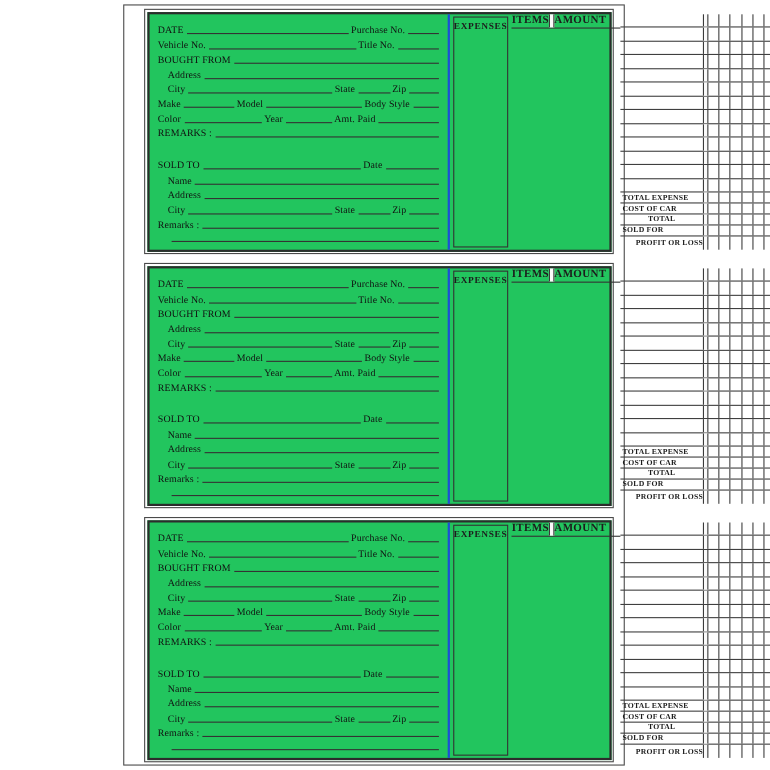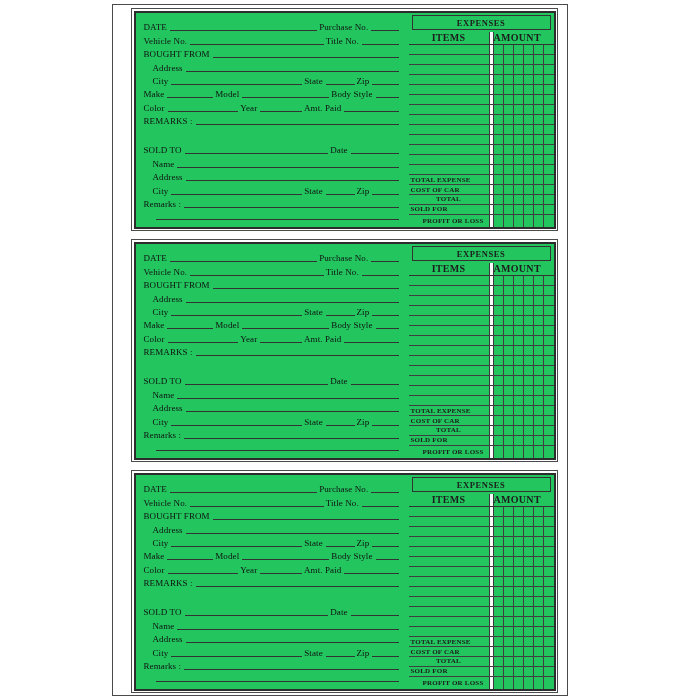--- a/index.html
+++ b/index.html
@@ -35,21 +35,21 @@
     white-space:nowrap; letter-spacing:0.1px; color:#111;
   }
   .fill {
     height:2px; border-bottom:1px solid #333333;
     margin:0 2px 1.5px 3px;
   }
   .indent { width:9px; flex:none; }
   
   .expenses {
     width:147px; flex:none; box-sizing:border-box;
-    border-left:2px solid #22c55e; display:flex; flex-direction:column;
+    border-left:2px solid #1d4ed8; display:flex; 
   }
   .exp-title-box {
     flex:none; margin:2px 3px; border:1px solid #333;
     text-align:center; font-weight:bold; font-size:8.5px;
     letter-spacing:0.6px; padding:2px 0 1px 0;
   }
   .exp-head {
     flex:none; display:flex; align-items:center; height:12px;
     border-bottom:1px solid #333; font-weight:bold; font-size:10px;
     letter-spacing:0.3px;

